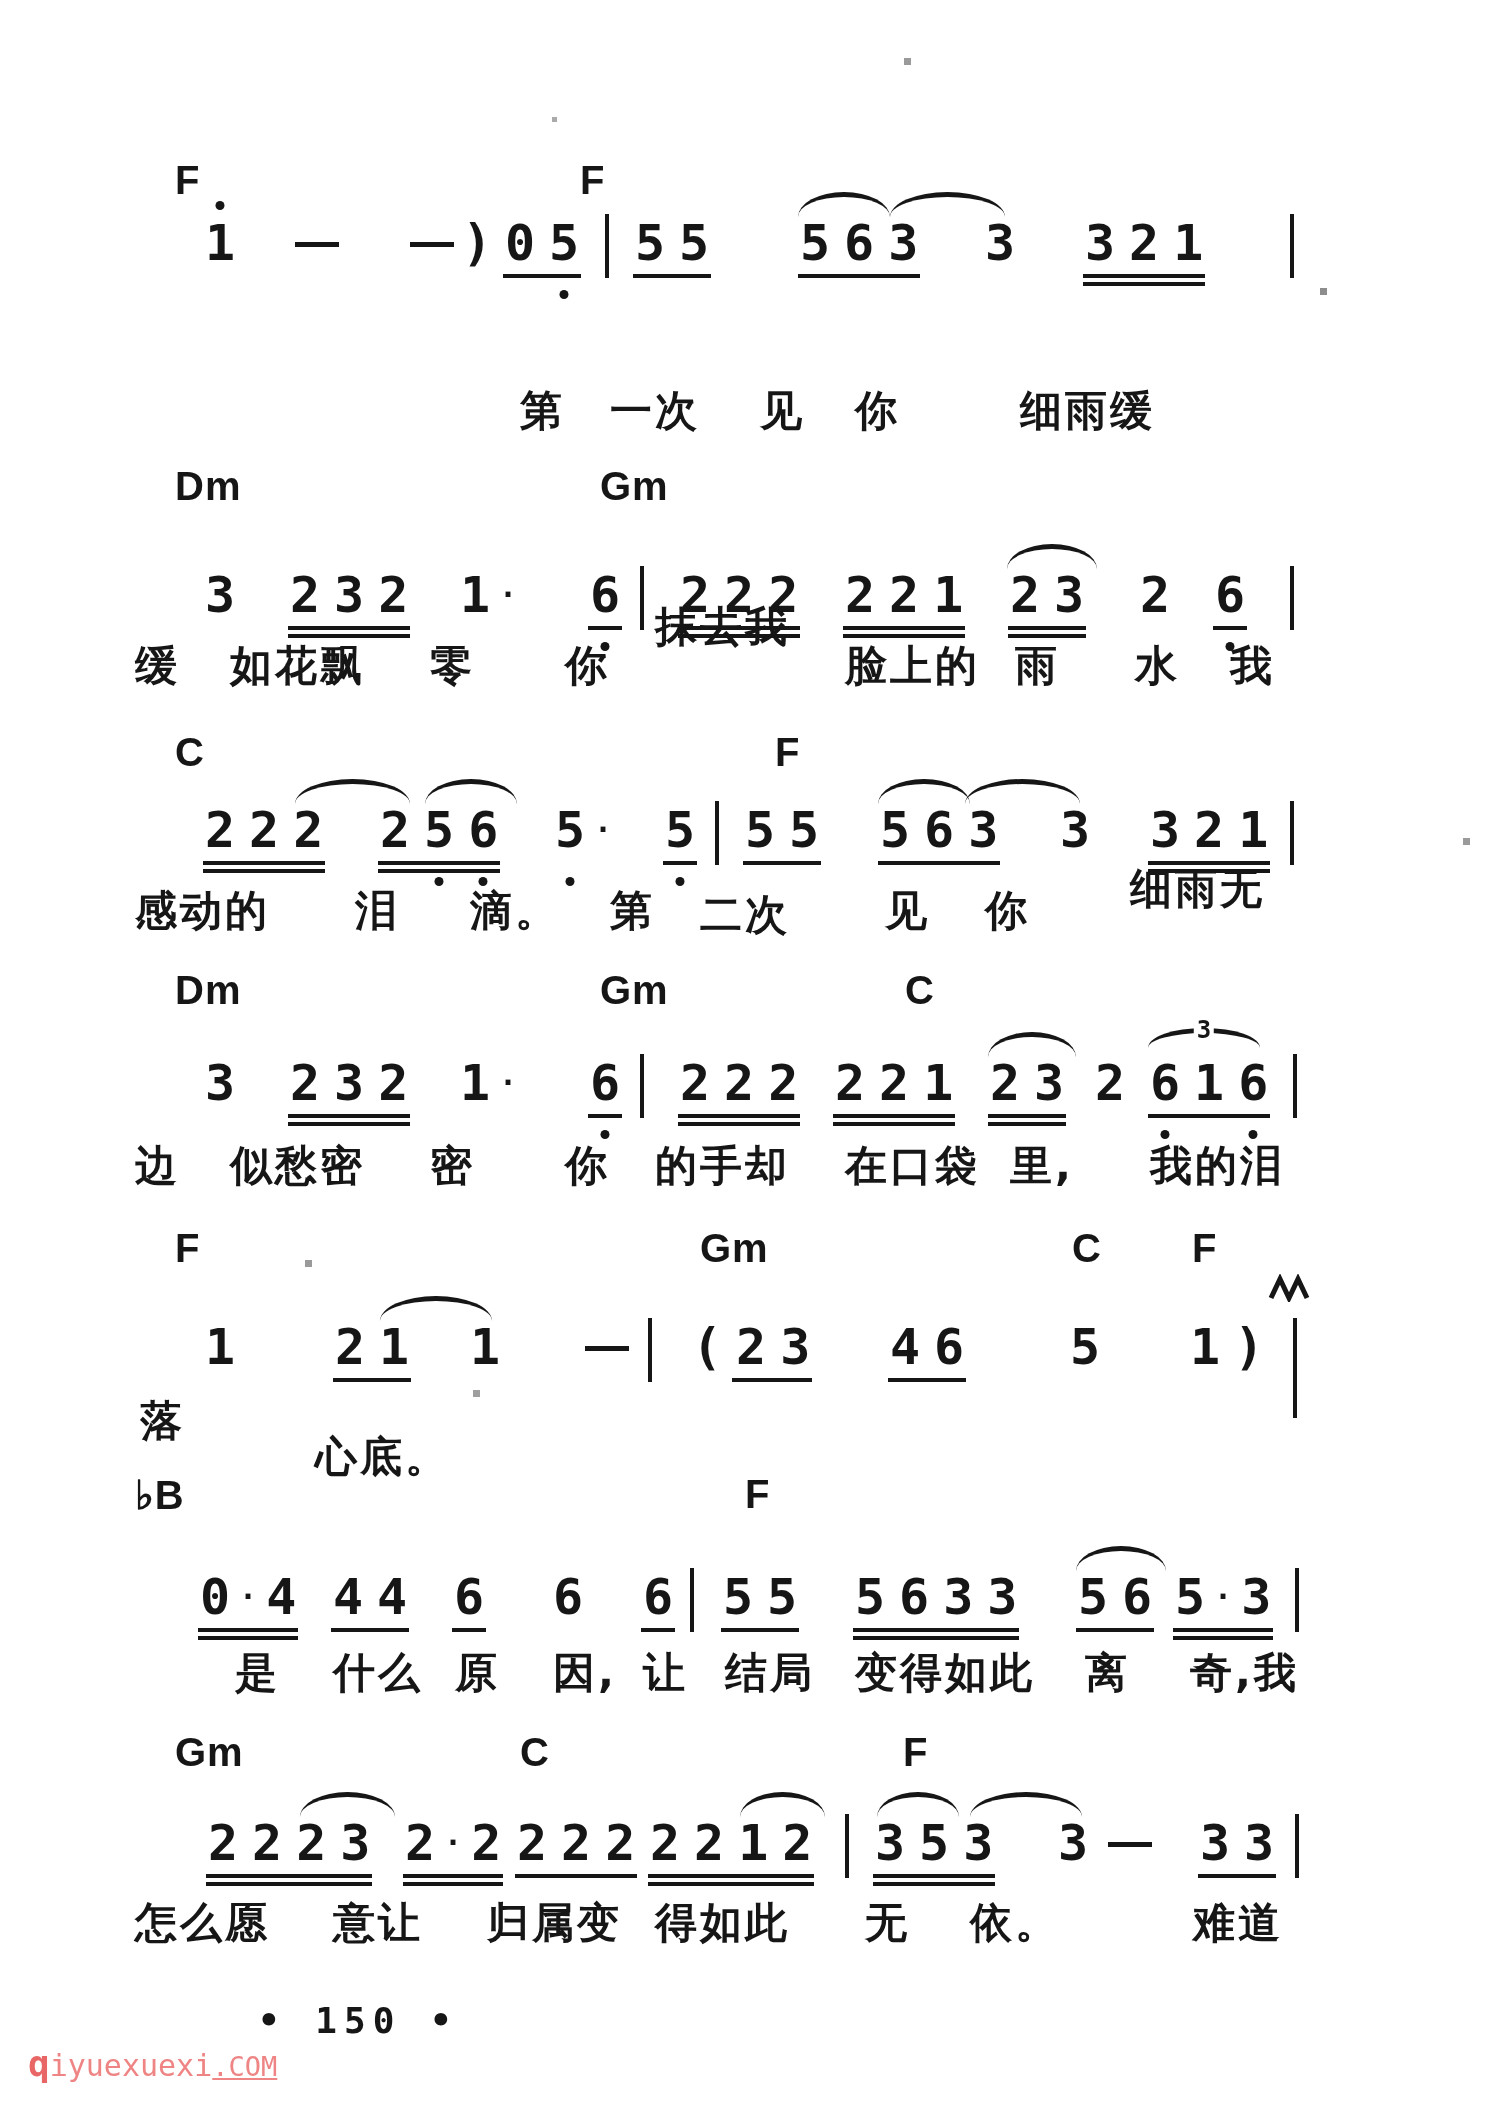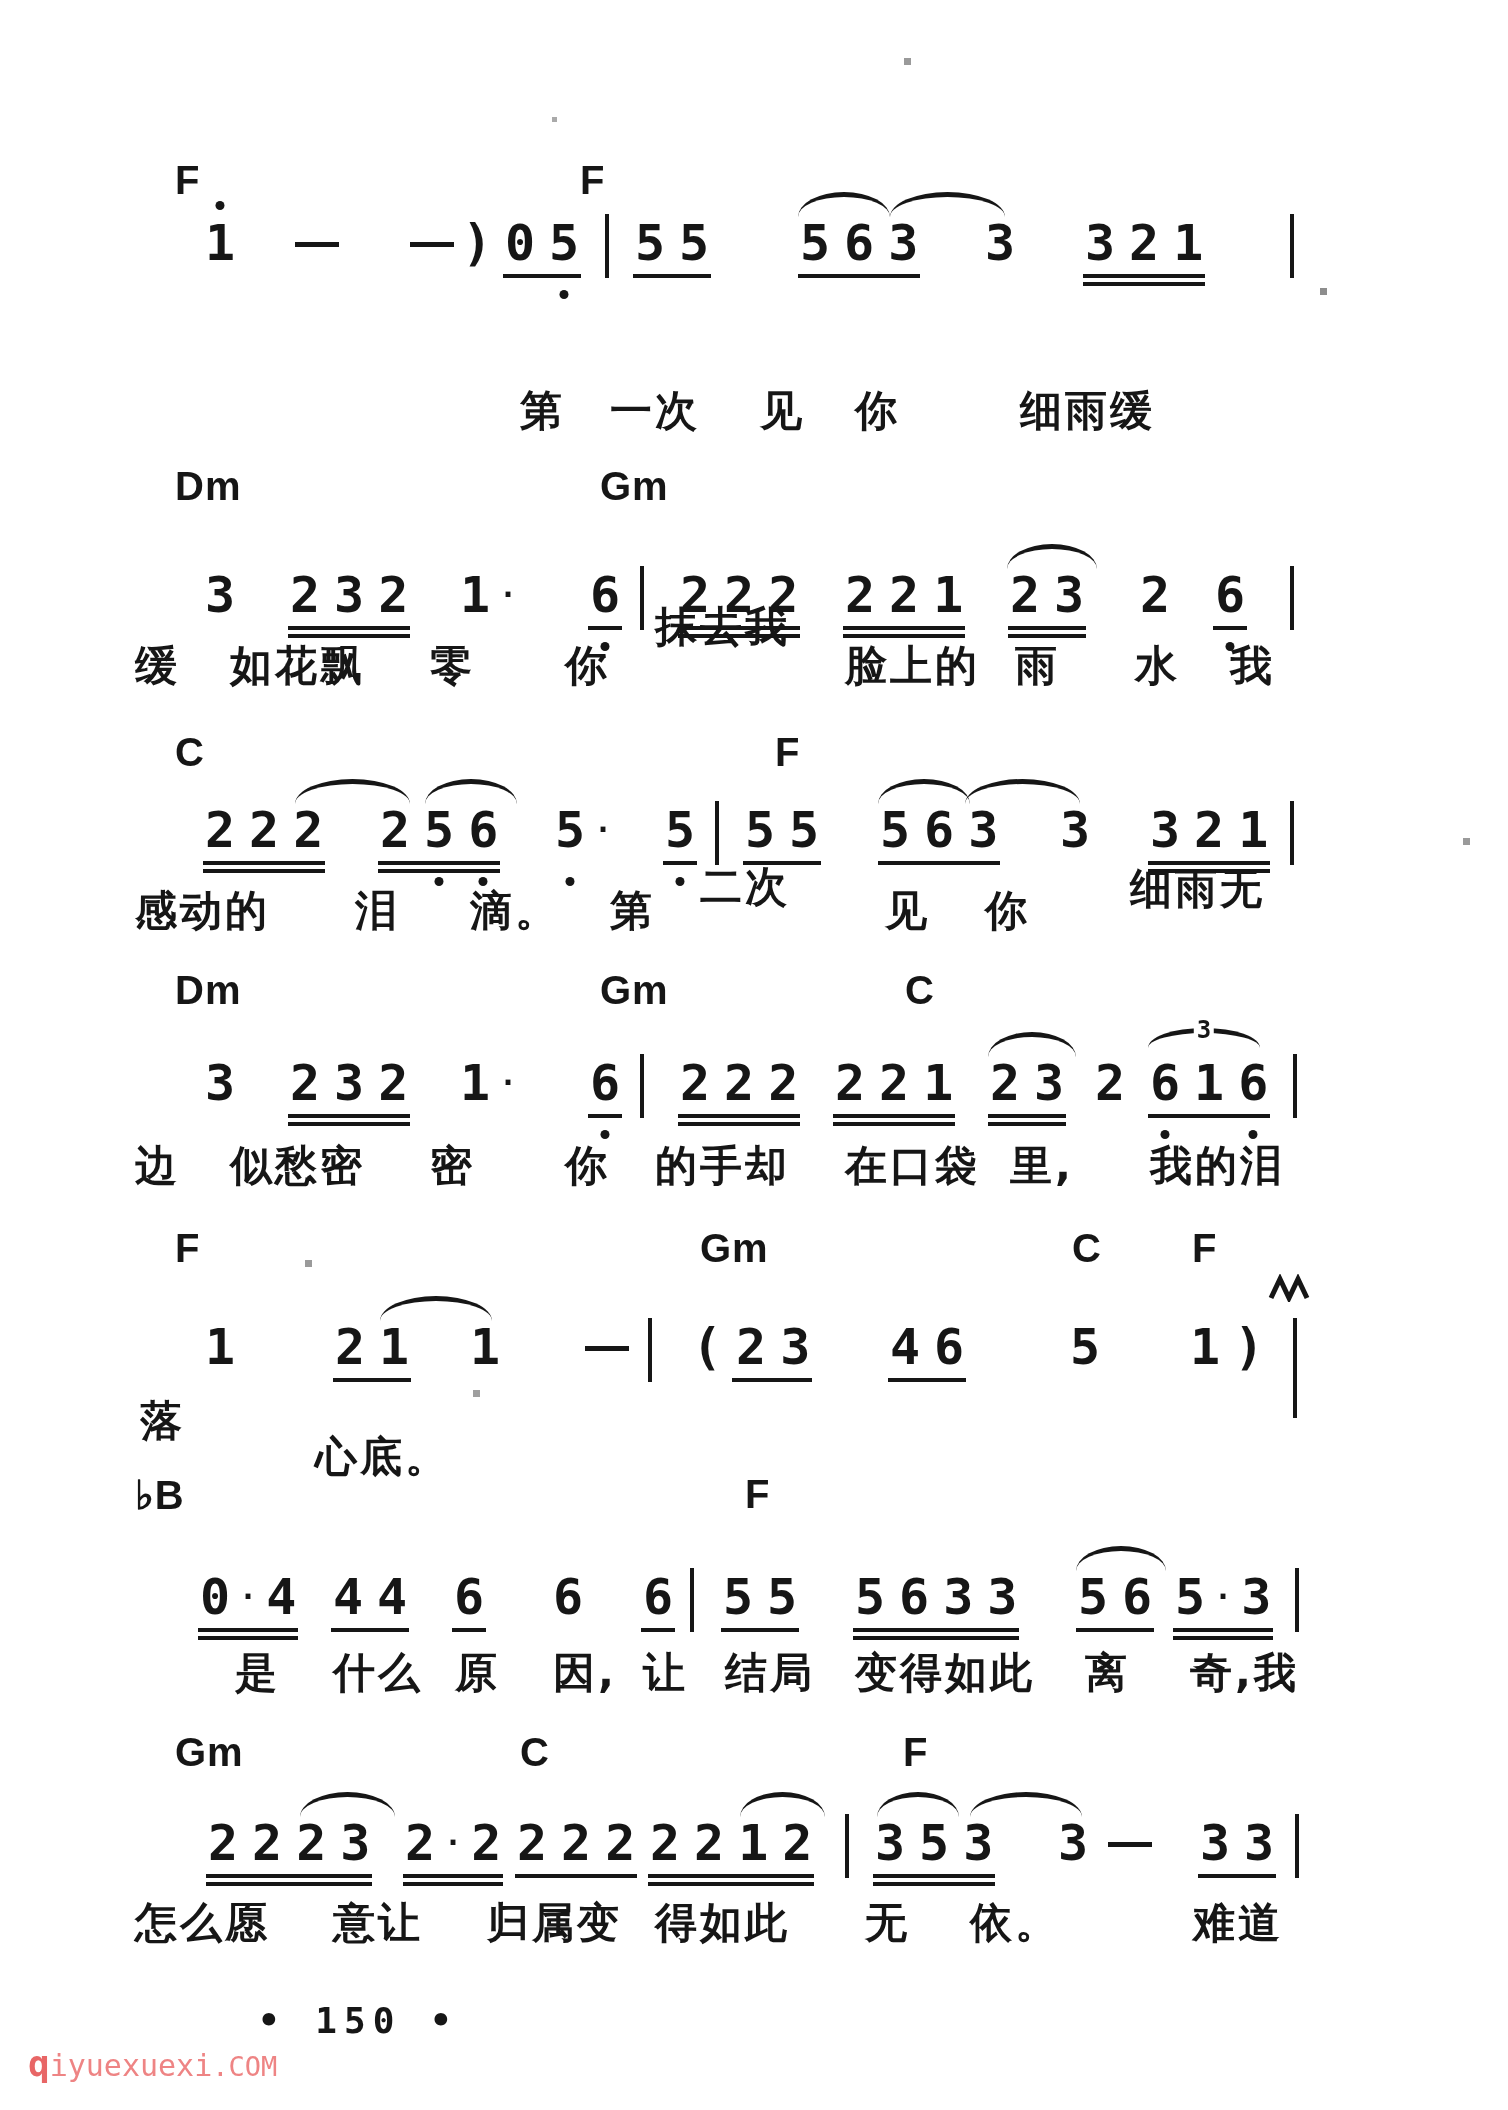--- a/index.html
+++ b/index.html
@@ -29,21 +29,21 @@
             font:700 24px "DejaVu Sans Mono",monospace;background:#fff;padding:0 3px;}
   .trill{position:absolute;}
   
   .lyr{position:absolute;font:700 42px/1 "DejaVu Sans",sans-serif;letter-spacing:3px;white-space:nowrap;}
   
   .footer{position:absolute;left:258px;top:2000px;font:700 36px "DejaVu Sans Mono",monospace;letter-spacing:7px;}
   .wm{position:absolute;left:28px;top:2046px;white-space:nowrap;color:#ee8484;
       font-family:"DejaVu Sans Mono",monospace;}
   .wm .q{font:700 36px/1 "DejaVu Sans Mono",monospace;color:#e86666;}
   .wm .b{font:400 30px/1 "DejaVu Sans Mono",monospace;}
-  .wm .d{font:400 27px/1 "DejaVu Sans Mono",monospace;}
+  .wm .d{font:400 27px/1 "DejaVu Sans Mono",monospace;text-decoration:underline;}
   
   .noise{position:absolute;left:0;top:0;width:3px;height:3px;background:transparent;
          box-shadow:906px 60px 0 2px #9a9a9a, 1322px 290px 0 2px #8d8d8d,
                     1465px 840px 0 2px #9a9a9a, 553px 118px 0 1px #aaa,
                     307px 1262px 0 2px #9a9a9a, 475px 1392px 0 2px #9f9f9f;}
 </style>
 </head>
 <body>
 
 <div id="page">
@@ -198,21 +198,21 @@
         <span class="nc">2</span>
         <span class="nc">1</span>
         <div class="ul l1"></div>
         <div class="ul l2"></div>
       </div>
       <div class="bar" style="left: 1290px; top: 801px; height: 64px;"></div>
       <div class="lyr" style="left: 135px; top: 890px;">感动的</div>
       <div class="lyr" style="left: 355px; top: 890px;">泪</div>
       <div class="lyr" style="left: 470px; top: 890px;">滴。</div>
       <div class="lyr" style="left: 610px; top: 890px;">第</div>
-      <div class="lyr" style="left: 700px; top: 866px; text-align: center;">二次</div>
+      <div class="lyr" style="left: 700px; top: 894px; text-align: center;">二次</div>
       <div class="lyr" style="left: 885px; top: 890px;">见</div>
       <div class="lyr" style="left: 985px; top: 890px;">你</div>
       <div class="lyr" style="left: 1130px; top: 868px;">细雨无</div>
       <div class="chord" style="left: 175px; top: 968px;">Dm</div>
       <div class="chord" style="left: 600px; top: 968px;">Gm</div>
       <div class="chord" style="left: 905px; top: 968px;">C</div>
       <div class="ng" style="left: 205px; top: 1058px;">
         <span class="nc">3</span>
       </div>
       <div class="ng" style="left: 290px; top: 1058px;">

